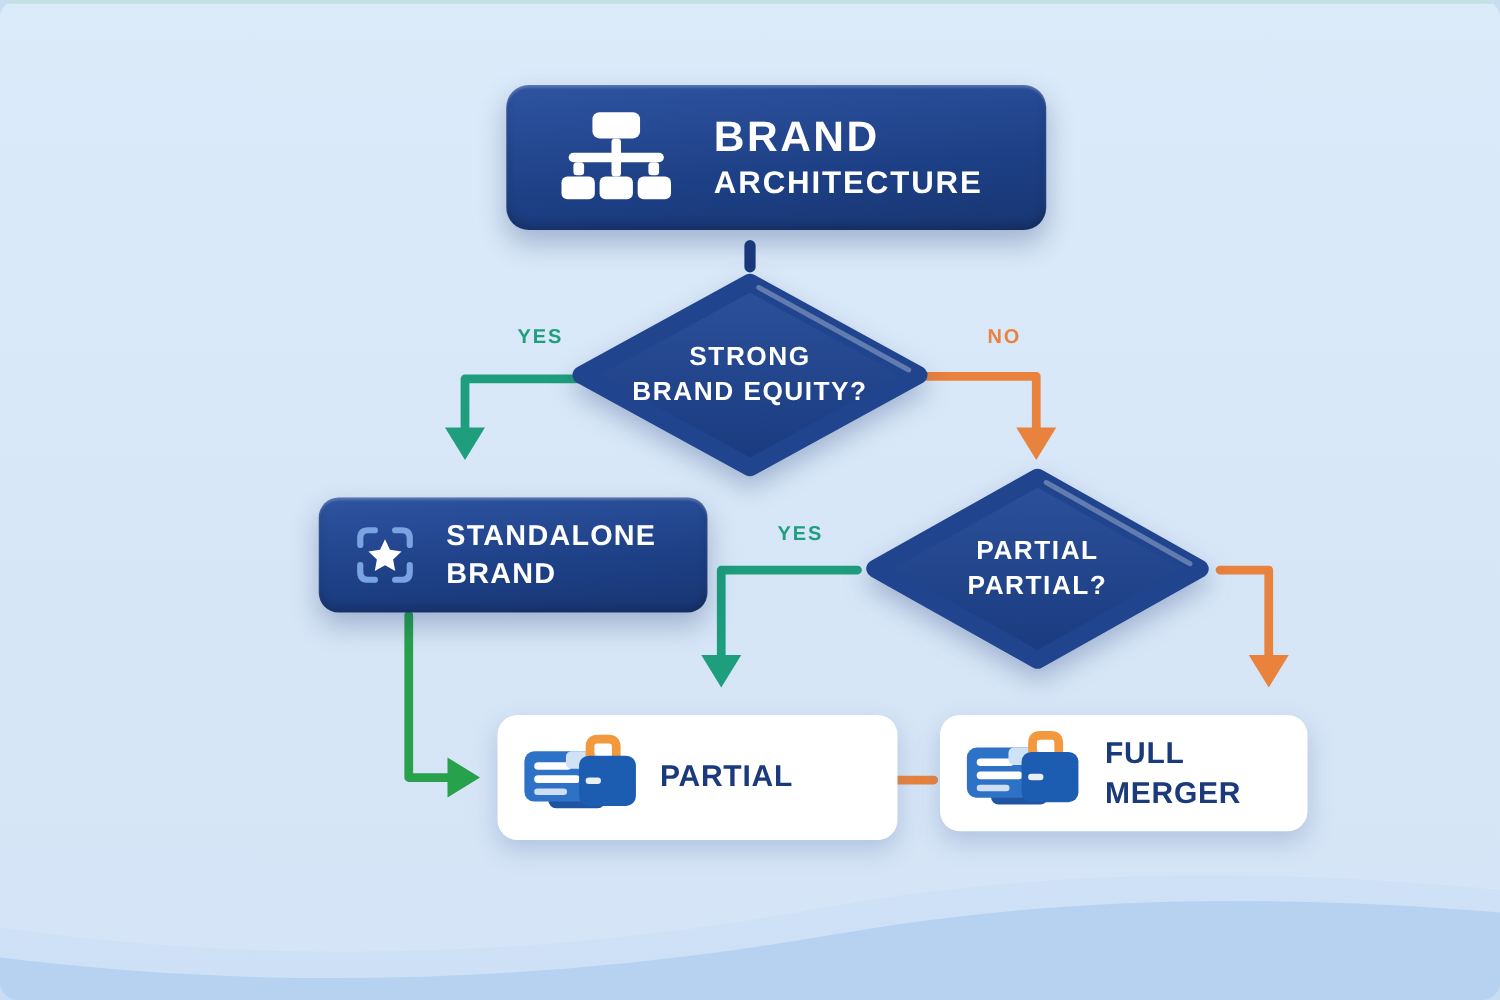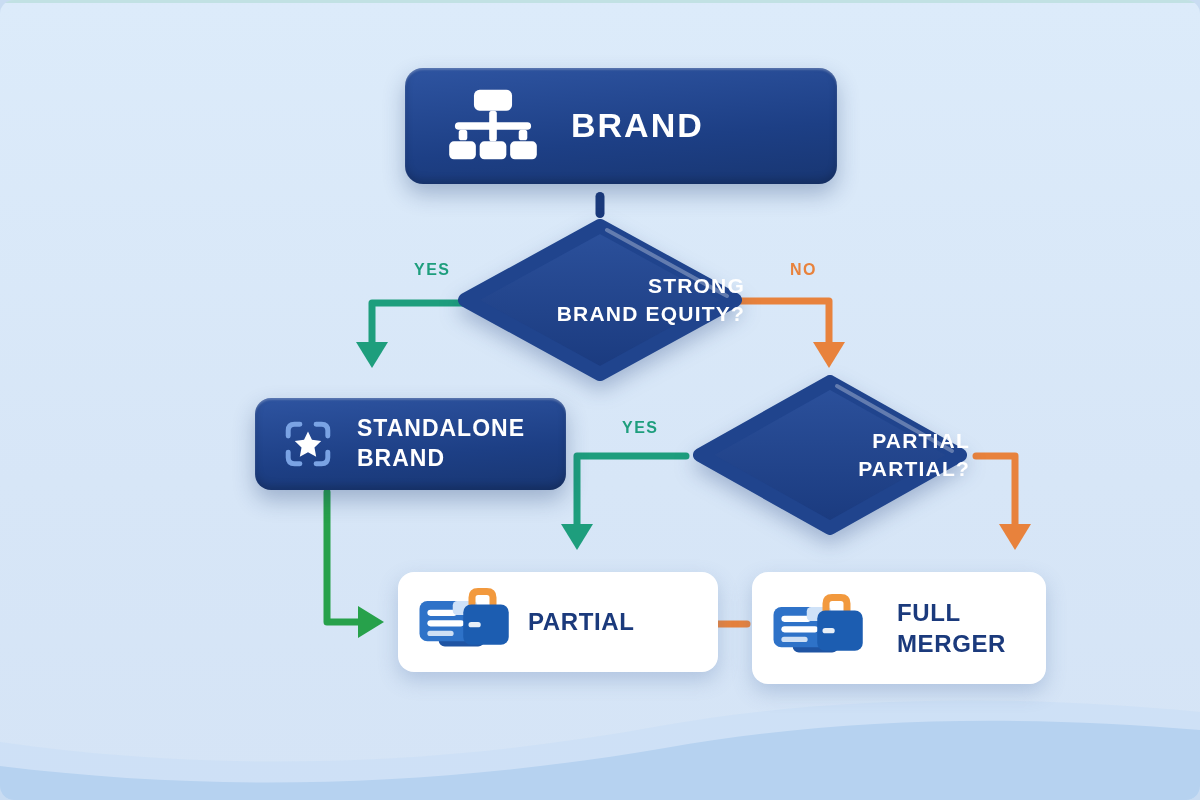--- a/index.html
+++ b/index.html
@@ -35,21 +35,21 @@
   .root-l1 { font-size:34px; font-weight:bold; letter-spacing:2px; line-height:1.15; }
   .root-l2 { font-size:25px; font-weight:bold; letter-spacing:1.5px; line-height:1.2; }
   .mid-line { font-size:23px; font-weight:bold; letter-spacing:1px; line-height:1.3; }
   .out-line { font-size:24px; font-weight:bold; letter-spacing:0.6px; line-height:1.3; }
 
   .diamond { position:absolute; }
   .diamond svg { position:absolute; left:0; top:0;
     filter:drop-shadow(0 9px 10px rgba(23,52,110,0.28)); }
   .diamond-label {
     position:absolute; inset:0; display:flex; flex-direction:column;
-    align-items:flex-end; justify-content:center; text-align:center;
+    align-items:center; justify-content:center; text-align:center;
     color:#ffffff; font-size:21px; font-weight:bold; letter-spacing:1.2px;
     line-height:1.35;
   }
   .edge-label { position:absolute; font-weight:bold; font-size:16px; letter-spacing:1.5px; }
   .edge-label.teal { color:#1e9e7d; }
   .edge-label.orange { color:#e8823c; }
 </style>
 </head>
 <body>
 
@@ -103,20 +103,21 @@
           <rect x="12" y="46" width="9" height="11" rx="3"></rect>
           <rect x="75" y="46" width="9" height="11" rx="3"></rect>
           <rect x="2" y="58" width="28" height="19" rx="5"></rect>
           <rect x="34" y="58" width="28" height="19" rx="5"></rect>
           <rect x="66" y="58" width="28" height="19" rx="5"></rect>
         </g>
       </svg>
     </span>
     <div class="node-text">
       <span class="root-l1">BRAND</span>
+      <span class="root-l2">ARCHITECTURE</span>
     </div>
   </div>
 
   <div class="diamond" style="left:455px; top:216px; width:290px; height:168px;">
     <svg width="290" height="168" viewBox="0 0 290 168" aria-hidden="true">
       <defs>
         <linearGradient id="gBlue1" x1="0" y1="0" x2="0" y2="1">
           <stop offset="0" stop-color="#2c519c"></stop>
             <stop offset="1" stop-color="#1a3a7e"></stop>
         </linearGradient>
@@ -182,21 +183,21 @@
         <path d="M64,22 V14 Q64,7 71,7 H81 Q88,7 88,14 V22" stroke="#f2993d" stroke-width="8" fill="none" stroke-linecap="round"></path>
         <rect x="54" y="22" width="52" height="46" rx="9" fill="#1c5db1"></rect>
         <rect x="60" y="42" width="14" height="6" rx="3" fill="#ffffff" opacity="0.9"></rect>
       </svg>
     </span>
     <div class="node-text">
       <span class="out-line">PARTIAL</span>
     </div>
   </div>
 
-  <div class="node light" style="left:752px; top:572px; width:276px; height:112px; padding-left:18px; gap:29px;">
+  <div class="node light" style="left:752px; top:572px; width:276px; height:93px; padding-left:18px; gap:16px;">
     <span class="icon">
       <svg width="98" height="74" viewBox="0 0 112 84" aria-hidden="true">
         <rect x="26" y="52" width="52" height="18" rx="7" fill="#1f54a3"></rect>
         <rect x="4" y="18" width="64" height="46" rx="9" fill="#2e72c8"></rect>
         <rect x="13" y="28" width="34" height="7" rx="3.5" fill="#ffffff"></rect>
         <rect x="13" y="40" width="42" height="7" rx="3.5" fill="#ffffff"></rect>
         <rect x="13" y="52" width="30" height="6" rx="3" fill="#eaf2fc" opacity="0.85"></rect>
         <rect x="42" y="18" width="28" height="16" rx="5" fill="#cfe2f8"></rect>
         <path d="M64,22 V14 Q64,7 71,7 H81 Q88,7 88,14 V22" stroke="#f2993d" stroke-width="8" fill="none" stroke-linecap="round"></path>
         <rect x="54" y="22" width="52" height="46" rx="9" fill="#1c5db1"></rect>

